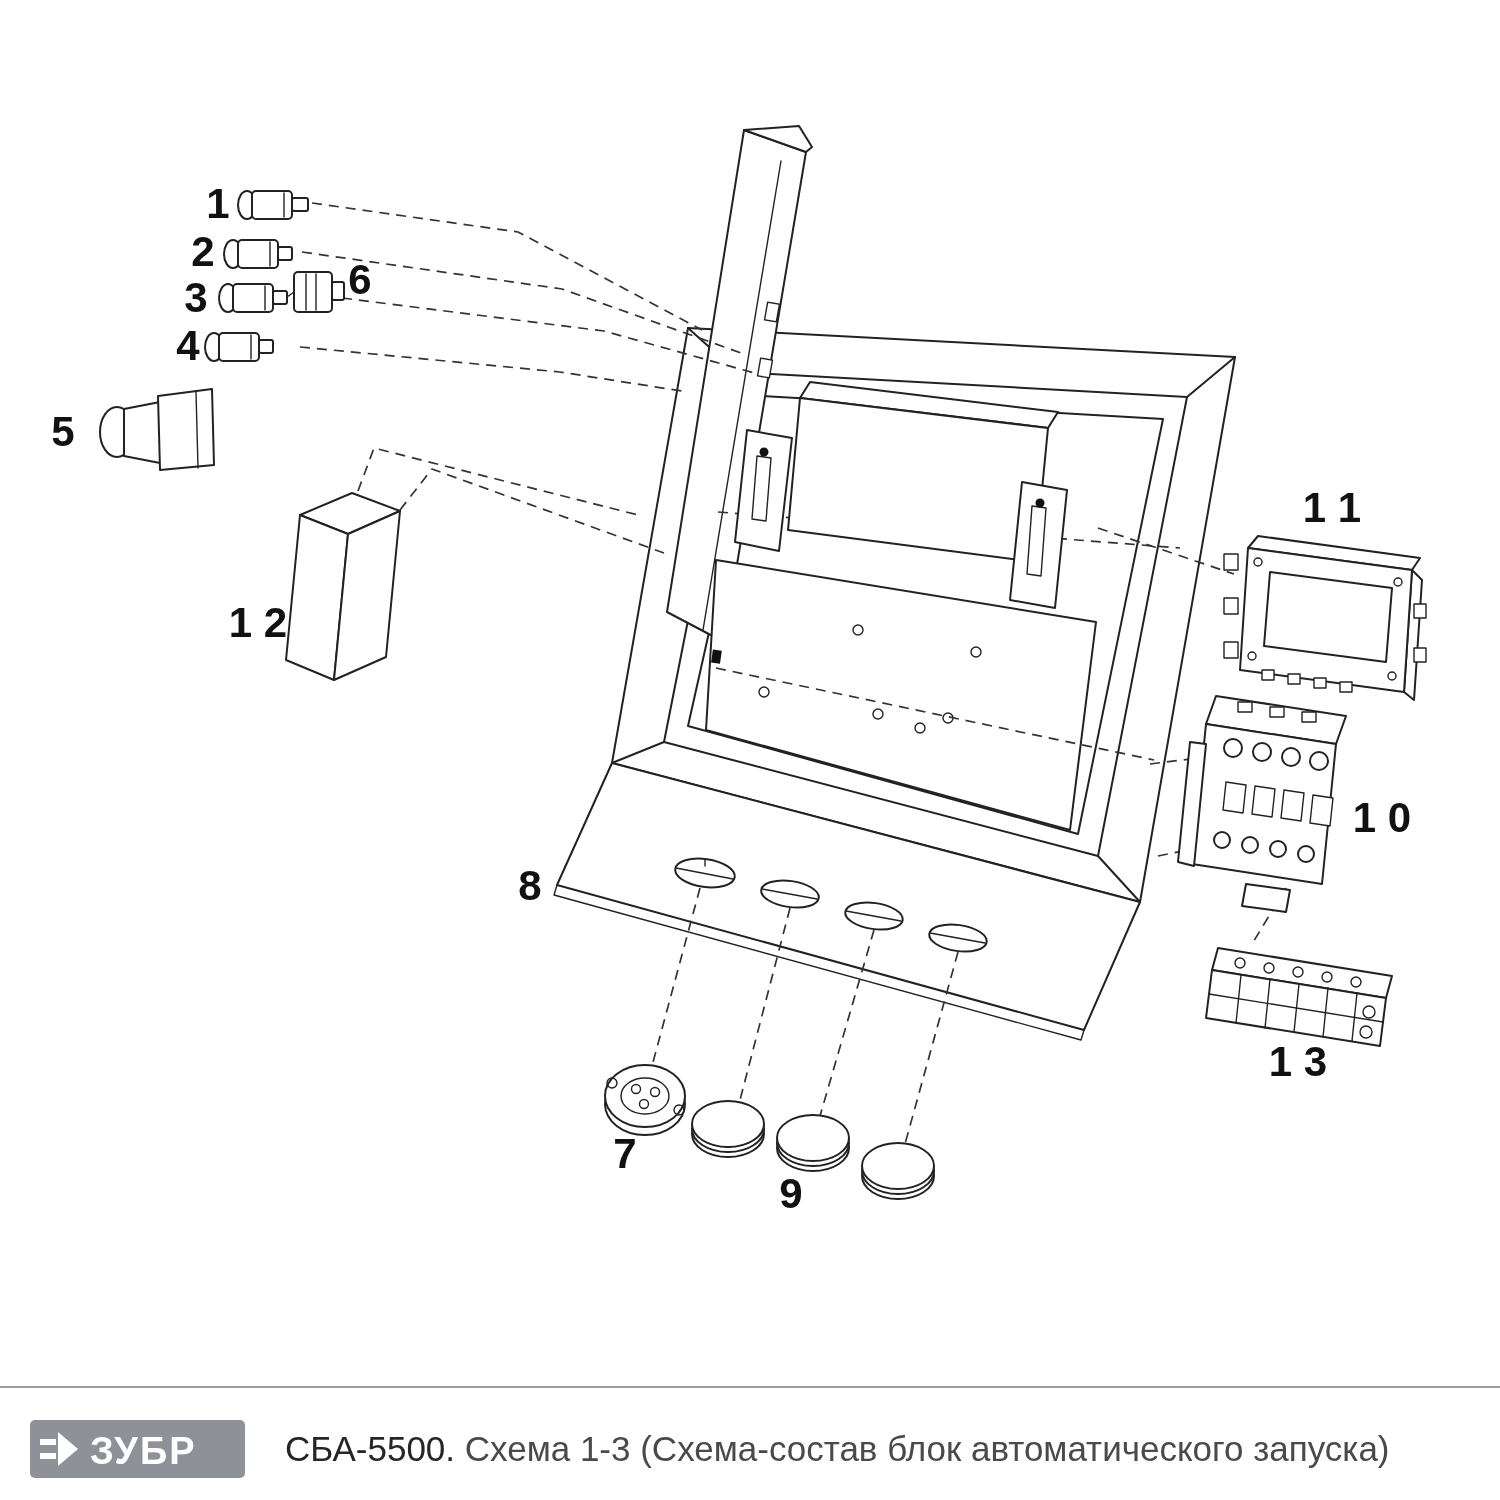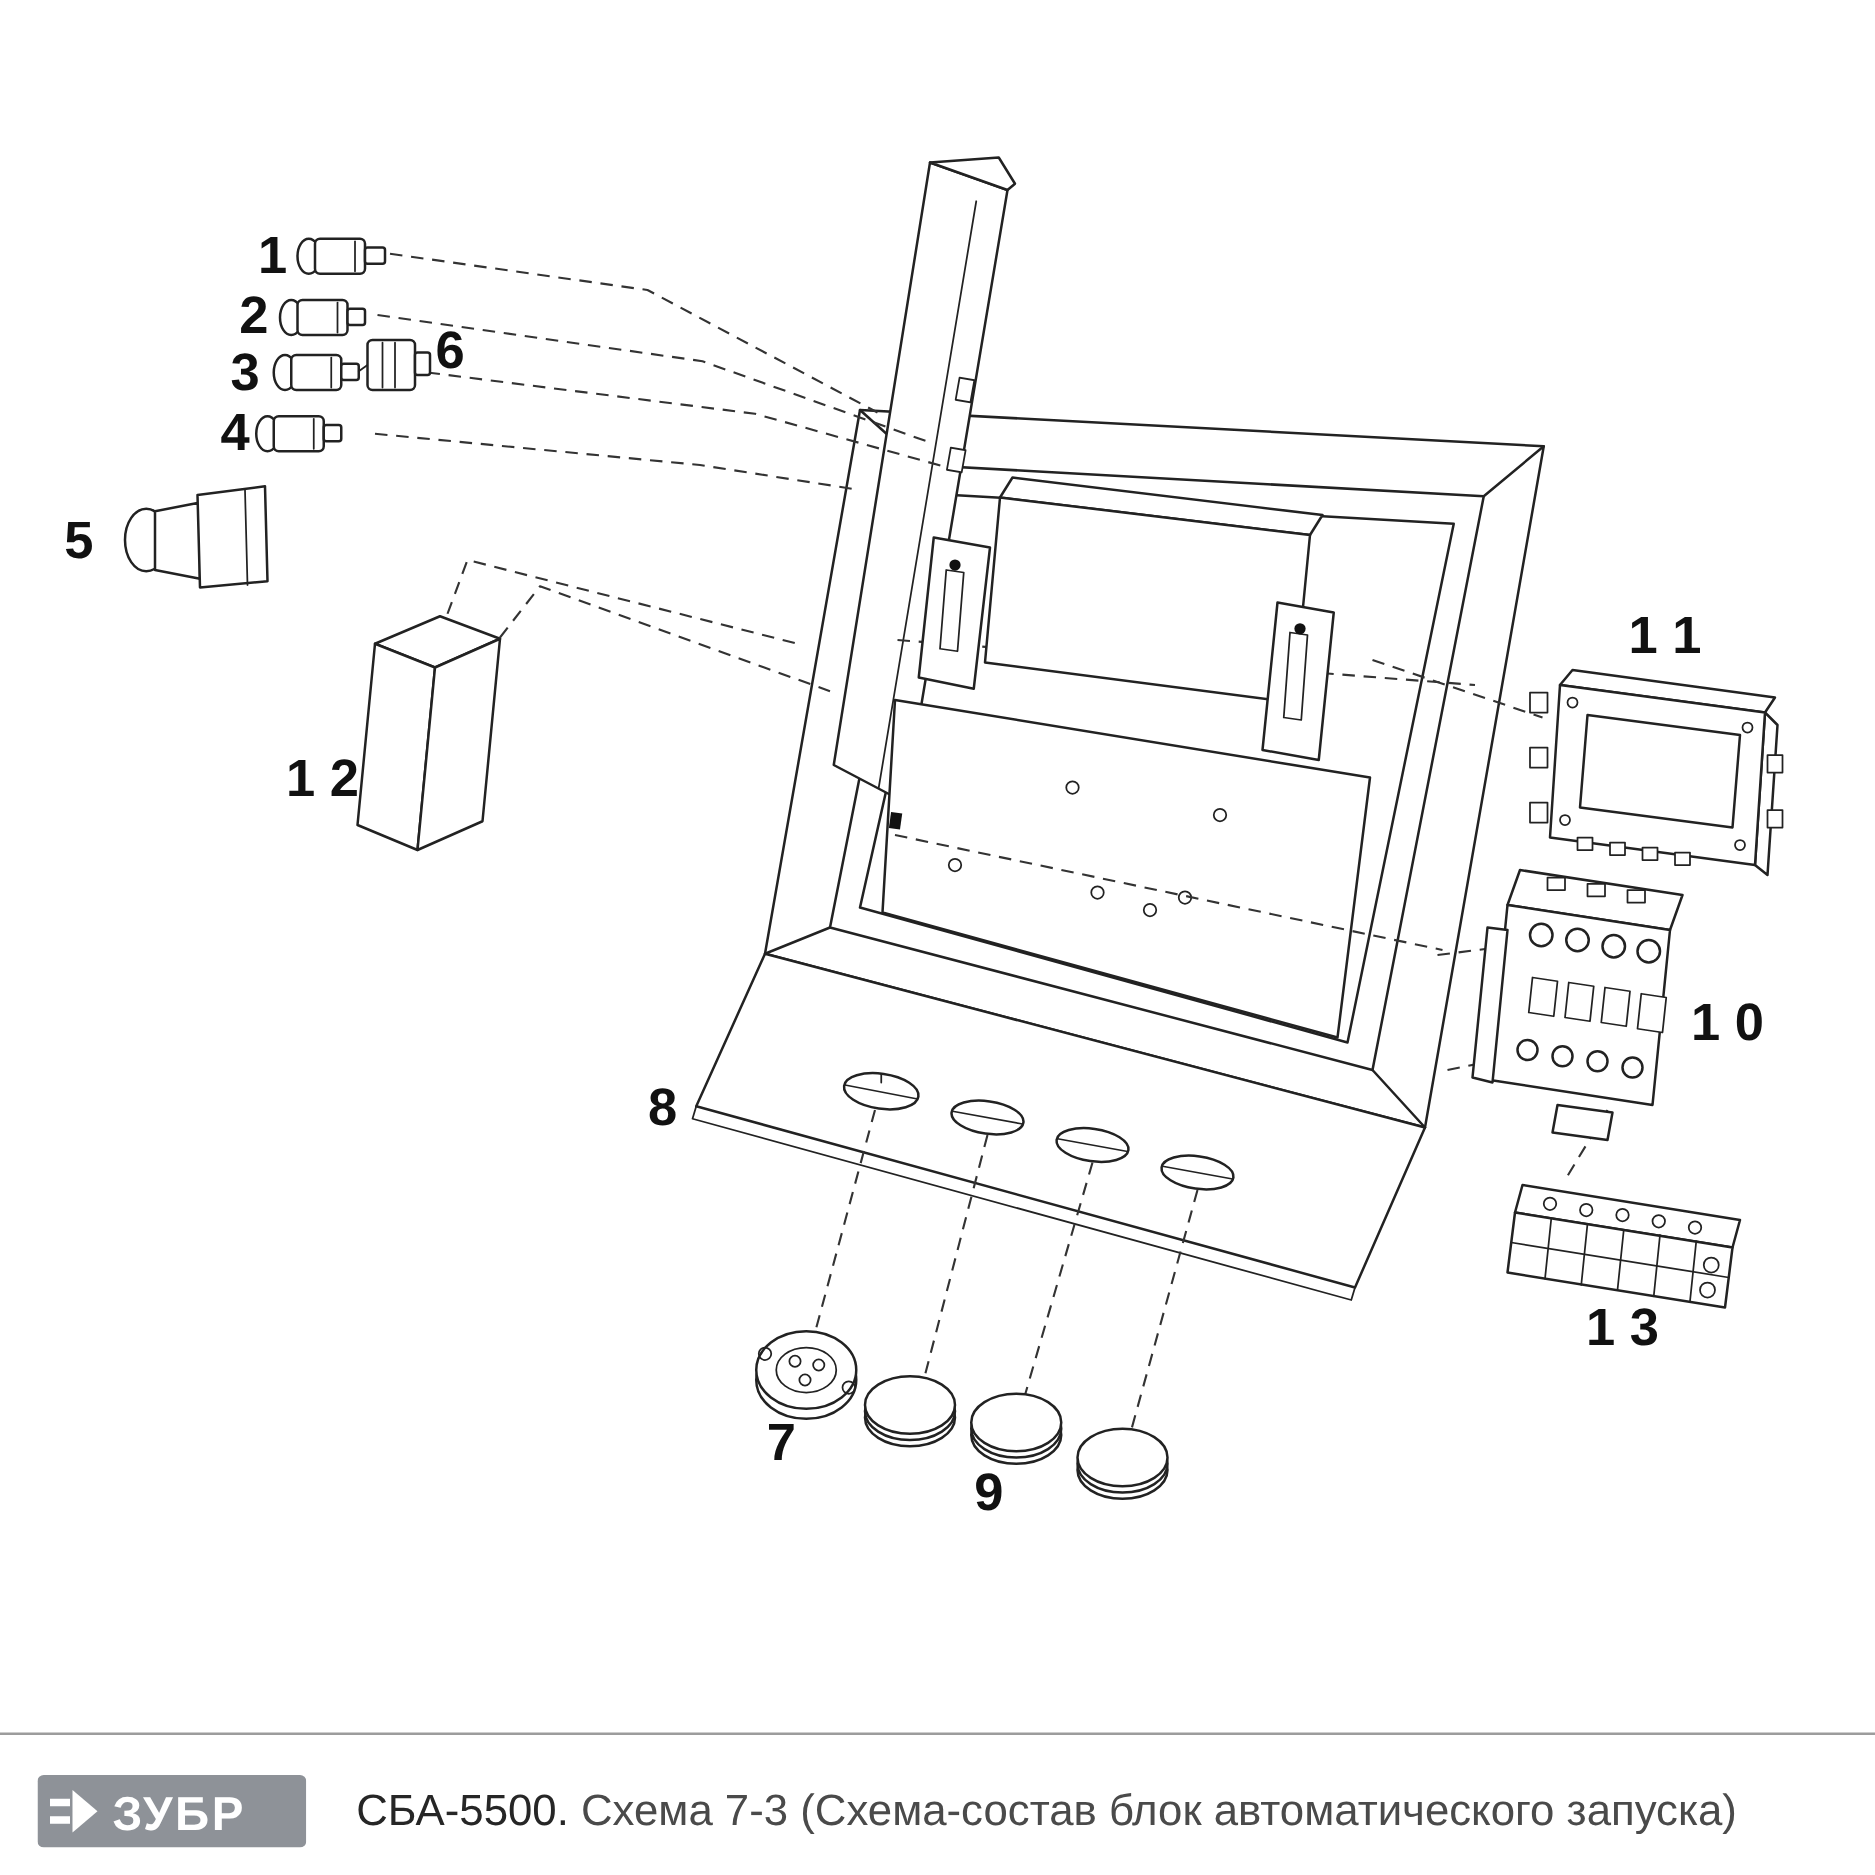--- a/index.html
+++ b/index.html
@@ -244,15 +244,15 @@
     <rect x="0" y="0" width="215" height="58" rx="5" fill="#8e9298"></rect>
     <g fill="#ffffff">
       <rect x="10" y="19" width="16" height="6"></rect>
       <rect x="10" y="33" width="16" height="6"></rect>
       <polygon points="28,12 48,29 28,46"></polygon>
     </g>
     <text x="60" y="44" font-family="Liberation Sans, sans-serif" font-weight="bold" font-size="38" letter-spacing="2" fill="#ffffff">ЗУБР</text>
   </svg>
   <div class="caption">
     <span class="model">СБА-5500.</span>
-    <span class="subtitle">Схема 7-3 (Схема-состав блок автоматического запуска)</span>
+    <span class="subtitle">Схема 1-3 (Схема-состав блок автоматического запуска)</span>
   </div>
 </div>
 
 </body></html>

